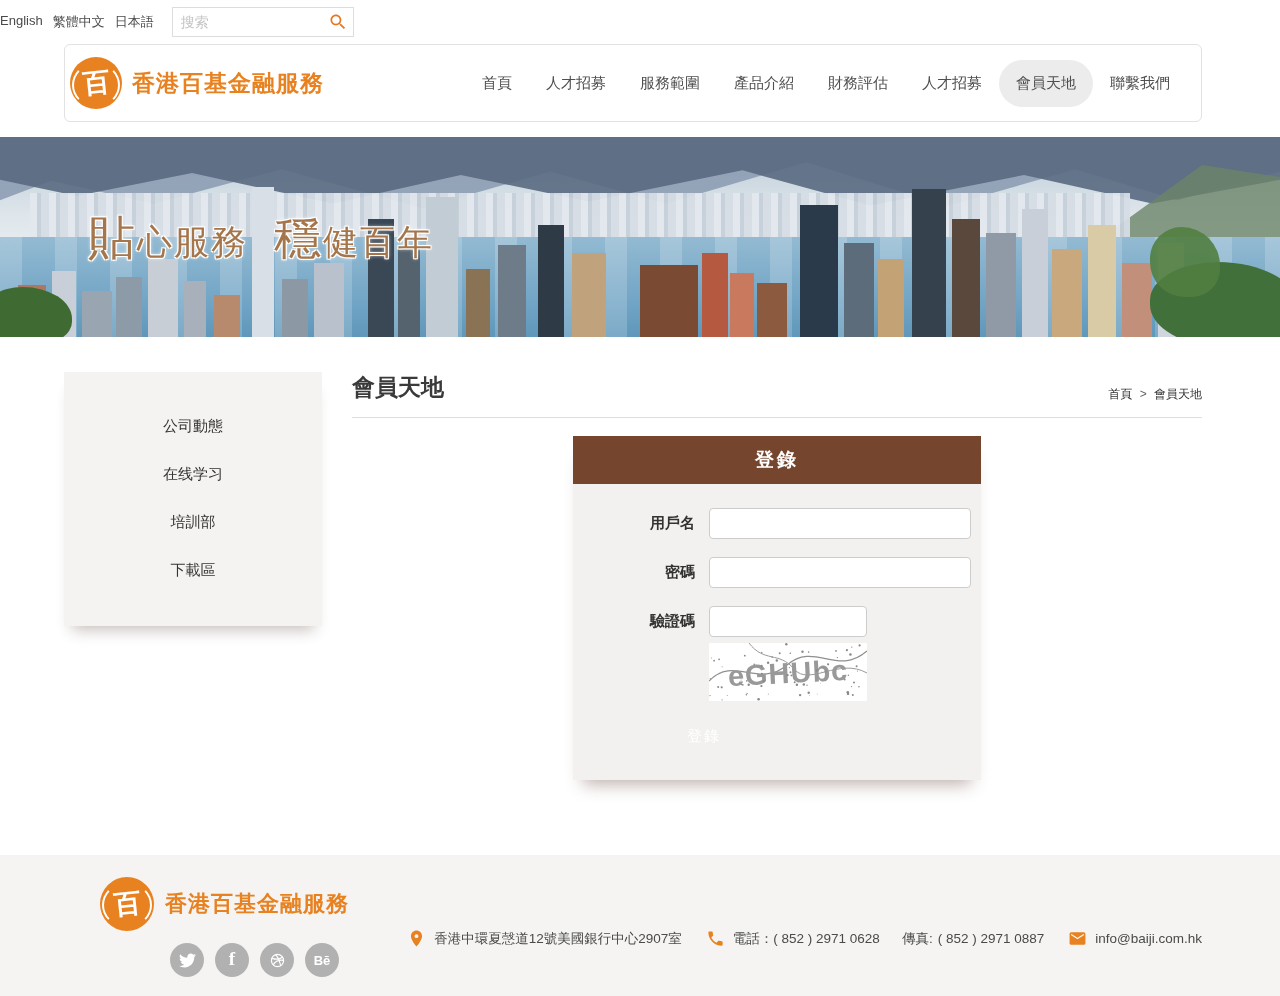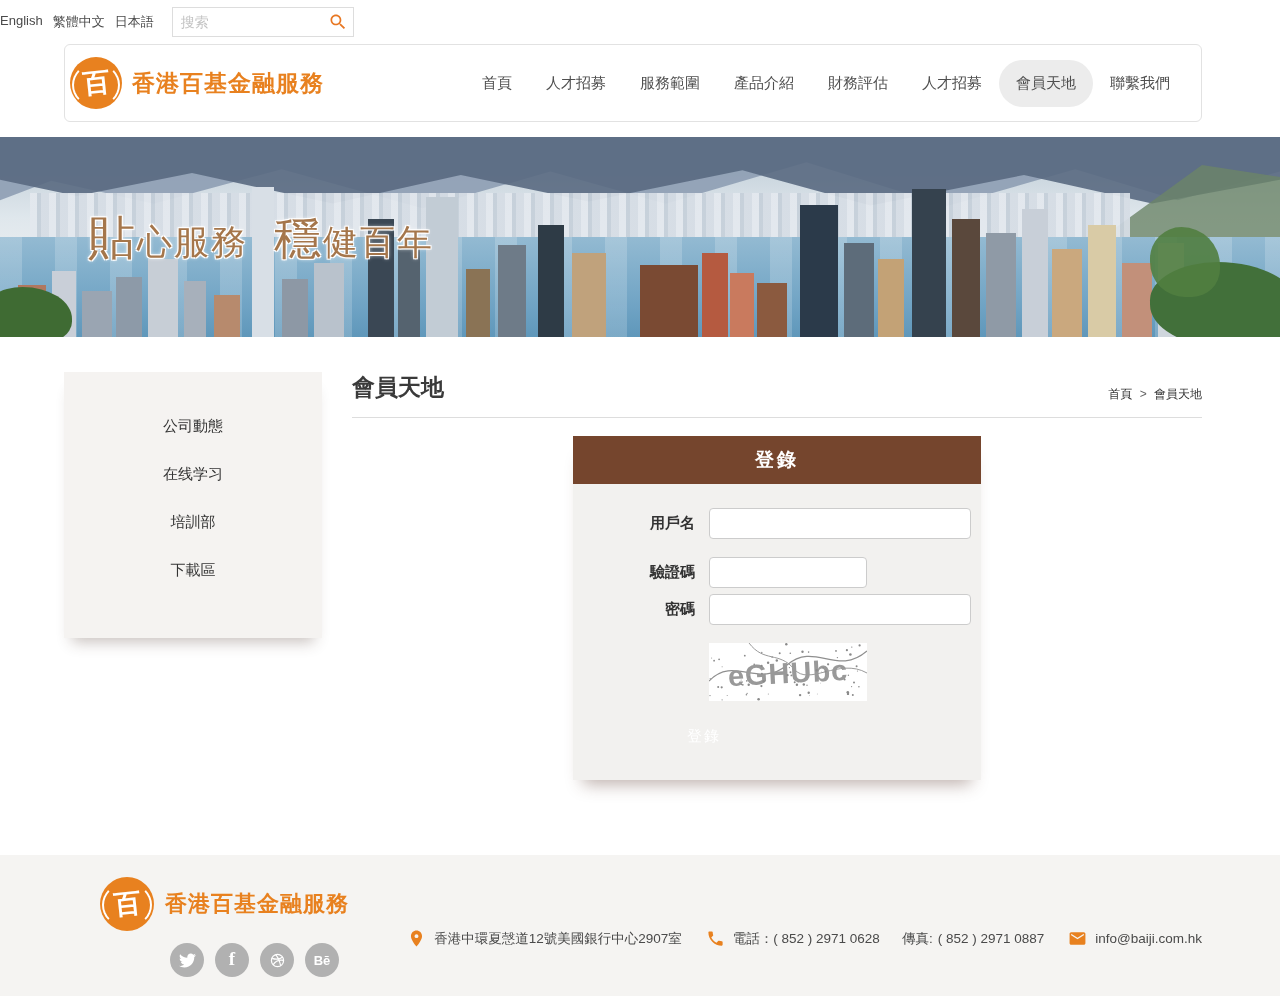--- a/index.html
+++ b/index.html
@@ -51,21 +51,21 @@
   .skyline div { position:absolute; bottom:0; }
   .tree { position:absolute; border-radius:45% 55% 40% 50%; background:#3f6b33; }
   .slogan { position:absolute; left:88px; top:70px; display:flex; gap:26px; align-items:baseline;
             color:#a5764b; letter-spacing:2px; white-space:nowrap;
             text-shadow:0 0 2px #fff,0 0 4px #fff,1px 1px 0 #fff,-1px -1px 0 #fff,1px -1px 0 #fff,-1px 1px 0 #fff; }
   .slogan .lead { font-size:47px; font-weight:normal; }
   .slogan .rest { font-size:35px; }
 
   
   .main-wrap { display:flex; width:1138px; margin-left:64px; padding-top:35px; gap:30px; align-items:flex-start; height:518px; }
-  .sidebar { width:258px; background:#f5f3f1; padding:30px 0 44px; box-shadow:0 12px 14px -8px rgba(70,45,35,.3); }
+  .sidebar { width:258px; background:#f5f3f1; padding:30px 0 32px; box-shadow:0 12px 14px -8px rgba(70,45,35,.3); }
   .sidebar a { display:block; text-align:center; font-size:15px; color:#333; padding:14.5px 0; }
   .content { flex:1; }
   .title-row { display:flex; justify-content:space-between; align-items:flex-end; border-bottom:1px solid #ddd; padding-bottom:14px; }
   .page-title { font-size:23px; color:#3a3a3a; font-weight:bold; }
   .breadcrumb { font-size:12px; color:#333; }
   .breadcrumb a { color:#333; }
   .breadcrumb .sep { margin:0 4px; color:#666; }
 
   
   .login-panel { width:408px; margin:18px auto 12px; box-shadow:0 14px 16px -10px rgba(90,55,45,.4); }
@@ -204,27 +204,27 @@
       </div>
     </div>
 
     <div class="login-panel">
       <div class="login-header">登錄</div>
       <div class="login-body">
         <div class="form-row">
           <label>用戶名</label>
           <input class="input-lg" type="text" value="" style="">
         </div>
+        <div class="form-row">
+          <label>密碼</label>
+          <input class="input-lg" type="password" value="" style="">
+        </div>
         <div class="form-row" style="margin-bottom:6px;">
           <label>驗證碼</label>
           <input class="input-sm" type="text" value="" style="">
-        </div>
-        <div class="form-row">
-          <label>密碼</label>
-          <input class="input-lg" type="password" value="" style="">
         </div>
         <svg class="captcha" id="captcha" viewBox="0 0 158 58">
           <rect x="0" y="0" width="158" height="58" fill="#ffffff"></rect>
           <path d="M0,38 C25,12 50,46 78,22 S 128,34 158,8" stroke="#8f8f8f" stroke-width="1.2" fill="none"></path>
           <path d="M40,0 C55,20 70,8 85,26 S 130,14 158,30" stroke="#9a9a9a" stroke-width="1" fill="none"></path>
           <text x="79" y="40" text-anchor="middle" font-size="29" font-weight="bold" letter-spacing="1" fill="#999999" transform="rotate(-3 79 29)">eGHUbc</text>
         <circle cx="1.0" cy="52.6" r="0.7" fill="#8a8a8a"></circle>
             <circle cx="33.8" cy="41.8" r="0.9" fill="#8a8a8a"></circle>
             <circle cx="52.4" cy="43.1" r="1.1" fill="#8a8a8a"></circle>
             <circle cx="85.7" cy="39.3" r="1.0" fill="#8a8a8a"></circle>

